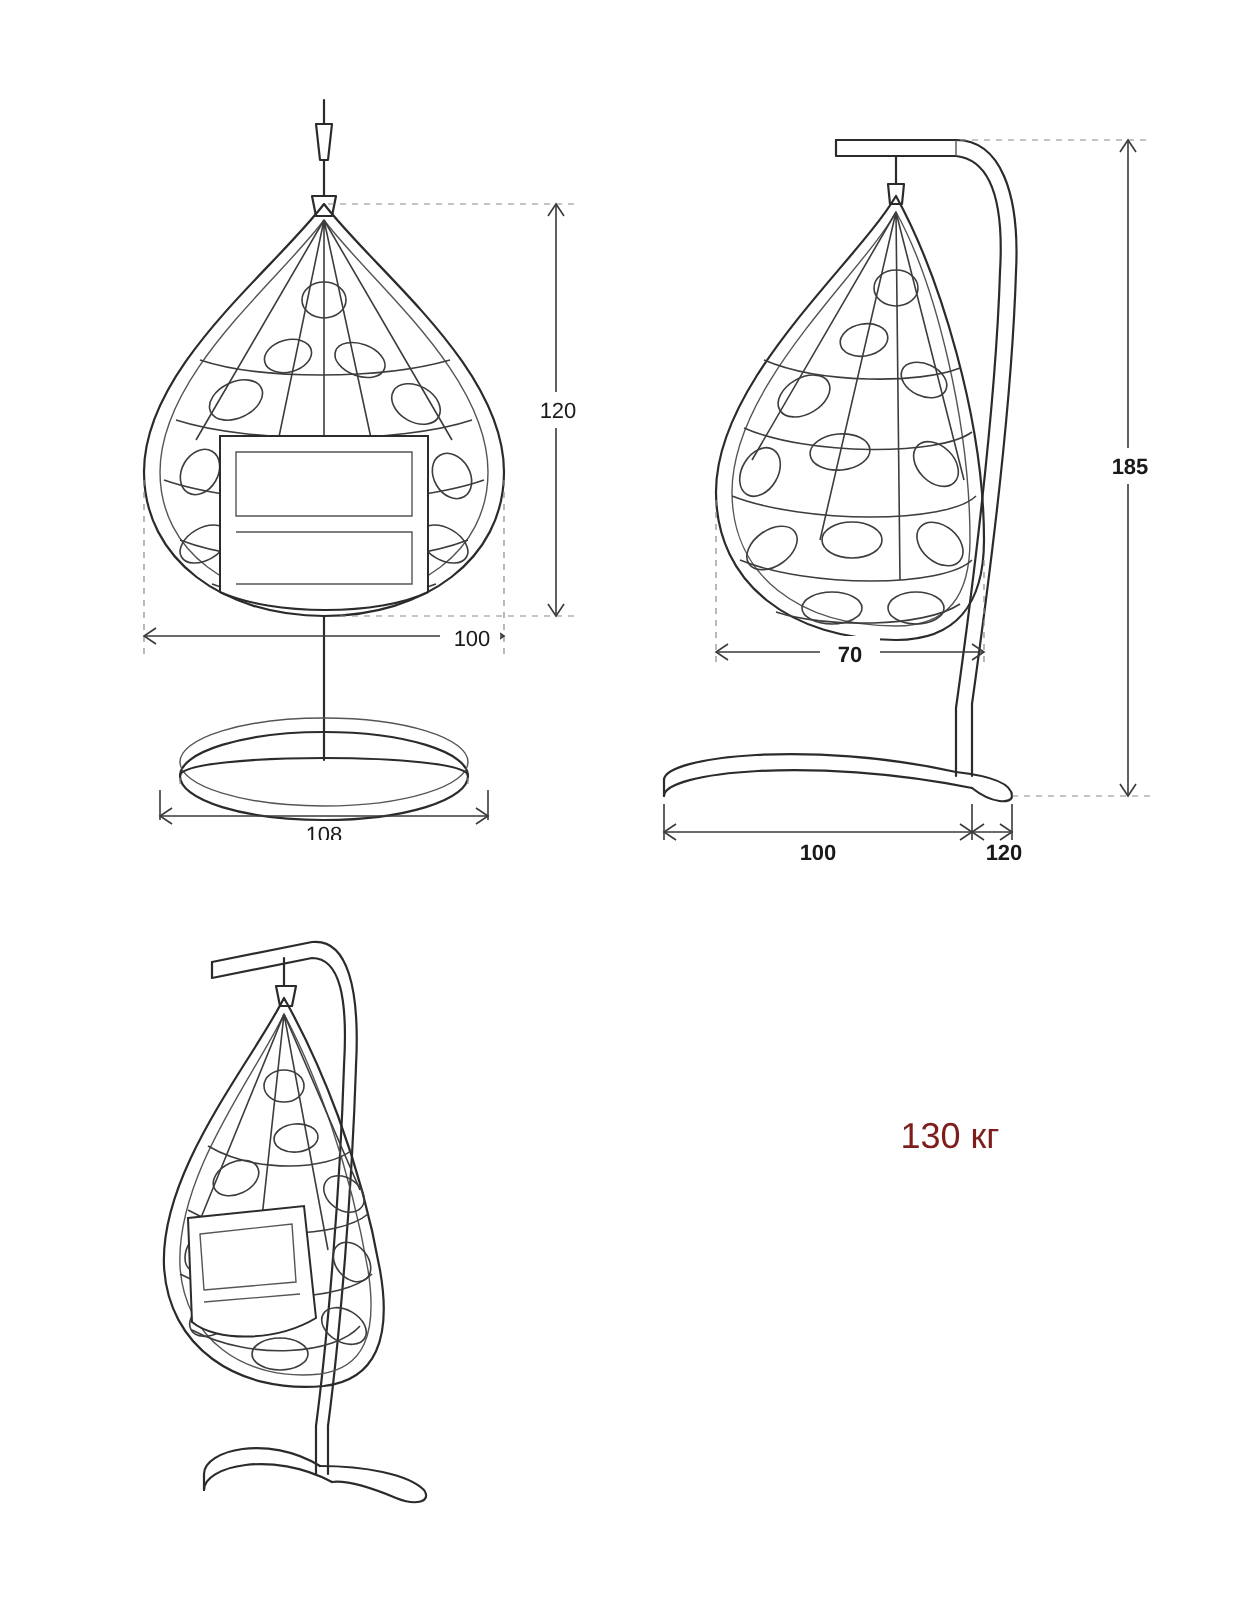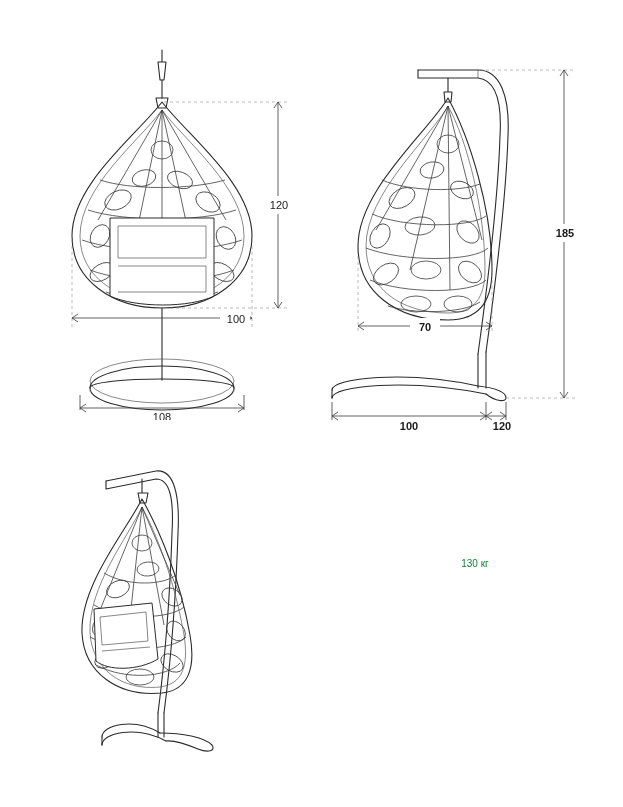--- a/index.html
+++ b/index.html
@@ -69,22 +69,22 @@
     width: 270px;
     text-align: center;
   }
   .load-caption {
     font-size: 13.5px;
     color: #1a1a1a;
     margin-top: 14px;
     letter-spacing: 0.1px;
   }
   .load-value {
-    font-size: 10px;
-    color: #15803d;
+    font-size: 18px;
+    color: #7f1d1d;
     margin-top: 18px;
   }
   .kg-wrap {
     display: flex;
     justify-content: center;
   }
 </style>
 </head>
 <body>
 

